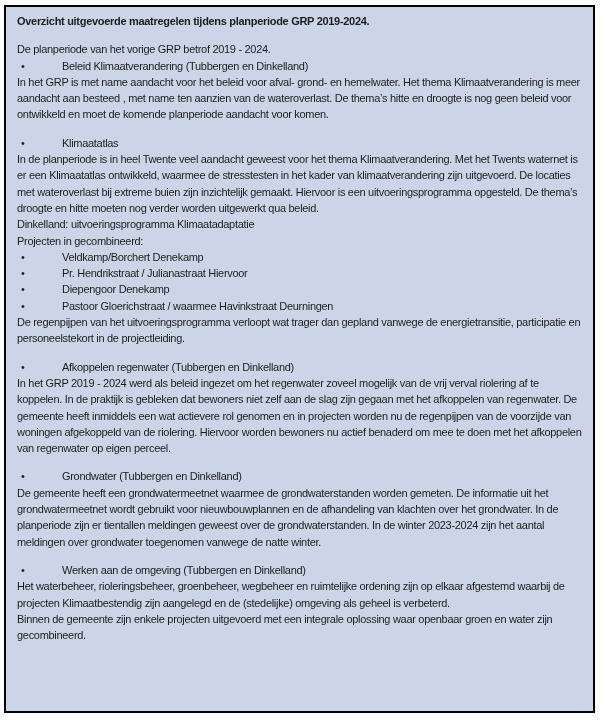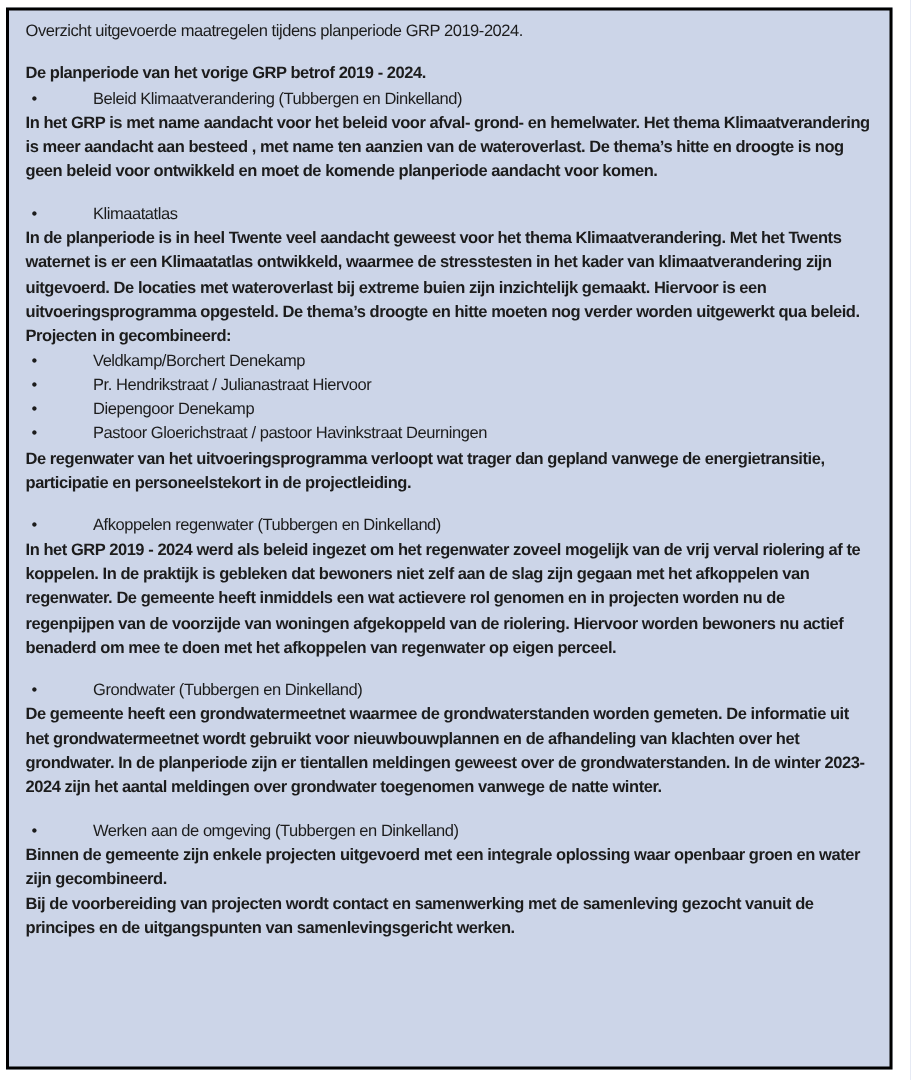--- a/index.html
+++ b/index.html
@@ -24,26 +24,25 @@
     border: 2px solid var(--border, #000000);
     background: var(--panel-background, #ccd5e8);
     padding: 6px 11px 0 11px;
     overflow: hidden;
     color: var(--text, #1c1c1c);
     font-size: 11px;
     line-height: 16.3px;
     letter-spacing: -0.3px;
   }
   .title {
-    font-weight: normal;
+    font-weight: bold;
     margin: 0 0 12px 0;
   }
   .para {
     margin: 0;
-    font-weight: bold;
   }
   .bullet {
     display: flex;
     margin: 0;
     padding-left: 4px;
   }
   .bullet .glyph {
     flex: 0 0 41px;
   }
   .bullet .btext {
@@ -68,56 +67,57 @@
   </div>
 
   <p class="para">In het GRP is met name aandacht voor het beleid voor afval- grond- en hemelwater. Het thema Klimaatverandering is meer aandacht aan besteed , met name ten aanzien van de wateroverlast. De thema’s hitte en droogte is nog geen beleid voor ontwikkeld en moet de komende planperiode aandacht voor komen.</p>
 
   <div class="bullet gap">
     <span class="glyph">•</span>
     <span class="btext">Klimaatatlas</span>
   </div>
 
   <p class="para">In de planperiode is in heel Twente veel aandacht geweest voor het thema Klimaatverandering. Met het Twents waternet is er een Klimaatatlas ontwikkeld, waarmee de stresstesten in het kader van klimaatverandering zijn uitgevoerd. De locaties met wateroverlast bij extreme buien zijn inzichtelijk gemaakt. Hiervoor is een uitvoeringsprogramma opgesteld. De thema’s droogte en hitte moeten nog verder worden uitgewerkt qua beleid.</p>
+  <p class="para">Dinkelland: uitvoeringsprogramma Klimaatadaptatie</p>
   <p class="para">Projecten in gecombineerd:</p>
 
   <div class="bullet">
     <span class="glyph">•</span>
     <span class="btext">Veldkamp/Borchert Denekamp</span>
   </div>
   <div class="bullet">
     <span class="glyph">•</span>
     <span class="btext">Pr. Hendrikstraat / Julianastraat Hiervoor</span>
   </div>
   <div class="bullet">
     <span class="glyph">•</span>
     <span class="btext">Diepengoor Denekamp</span>
   </div>
   <div class="bullet">
     <span class="glyph">•</span>
-    <span class="btext">Pastoor Gloerichstraat / pastoor Havinkstraat Deurningen</span>
+    <span class="btext">Pastoor Gloerichstraat / waarmee Havinkstraat Deurningen</span>
   </div>
 
-  <p class="para">De regenwater van het uitvoeringsprogramma verloopt wat trager dan gepland vanwege de energietransitie, participatie en personeelstekort in de projectleiding.</p>
+  <p class="para">De regenpijpen van het uitvoeringsprogramma verloopt wat trager dan gepland vanwege de energietransitie, participatie en personeelstekort in de projectleiding.</p>
 
   <div class="bullet gap">
     <span class="glyph">•</span>
     <span class="btext">Afkoppelen regenwater (Tubbergen en Dinkelland)</span>
   </div>
 
   <p class="para">In het GRP 2019 - 2024 werd als beleid ingezet om het regenwater zoveel mogelijk van de vrij verval riolering af te koppelen. In de praktijk is gebleken dat bewoners niet zelf aan de slag zijn gegaan  met het afkoppelen van regenwater. De gemeente heeft inmiddels een wat actievere rol genomen  en in projecten worden nu de regenpijpen van de voorzijde van woningen afgekoppeld van de riolering. Hiervoor worden bewoners nu actief benaderd om mee te doen met het afkoppelen van regenwater op eigen perceel.</p>
 
   <div class="bullet gap">
     <span class="glyph">•</span>
     <span class="btext">Grondwater (Tubbergen en Dinkelland)</span>
   </div>
 
   <p class="para">De gemeente heeft een grondwatermeetnet waarmee de grondwaterstanden worden gemeten. De informatie uit het grondwatermeetnet wordt gebruikt voor nieuwbouwplannen en de afhandeling van klachten over het grondwater. In de planperiode zijn er tientallen meldingen geweest over de grondwaterstanden. In de winter 2023-2024 zijn het aantal meldingen over grondwater toegenomen vanwege de natte winter.</p>
 
   <div class="bullet gap">
     <span class="glyph">•</span>
     <span class="btext">Werken aan de omgeving (Tubbergen en Dinkelland)</span>
   </div>
 
+  <p class="para">Het waterbeheer, rioleringsbeheer, groenbeheer, wegbeheer en ruimtelijke ordening zijn op elkaar afgestemd waarbij de projecten Klimaatbestendig zijn aangelegd en de (stedelijke) omgeving als geheel is verbeterd.</p>
   <p class="para">Binnen de gemeente zijn enkele projecten uitgevoerd met een integrale oplossing waar openbaar groen en water zijn gecombineerd.</p>
-  <p class="para">Bij de voorbereiding van projecten wordt contact en samenwerking met de samenleving gezocht vanuit de principes en de uitgangspunten van samenlevingsgericht werken.</p>
 
 </div>
 
 </body></html>

